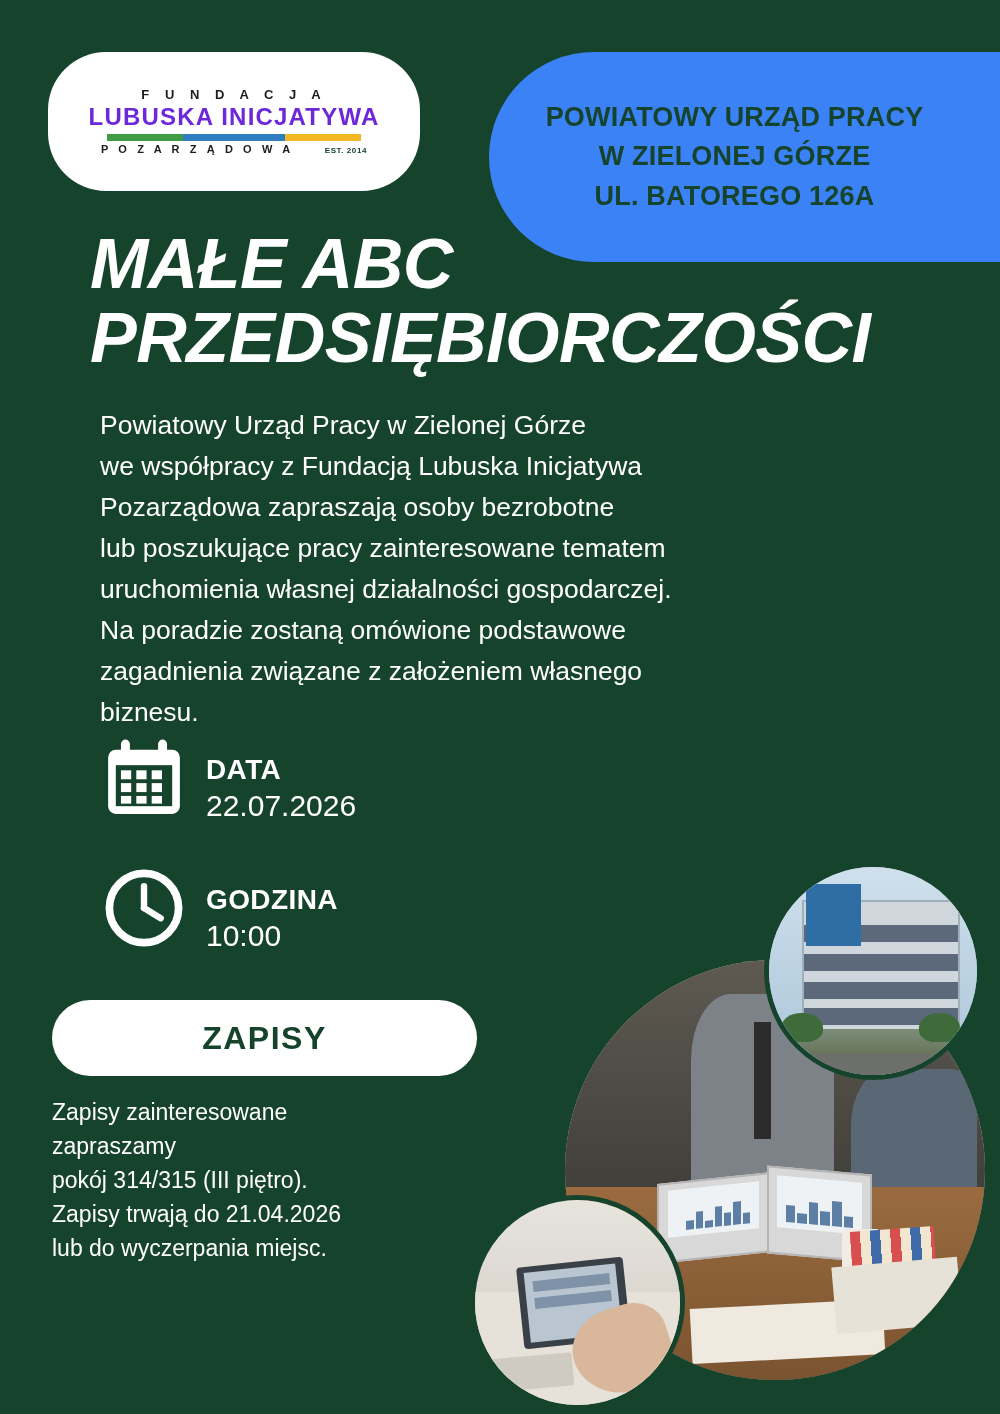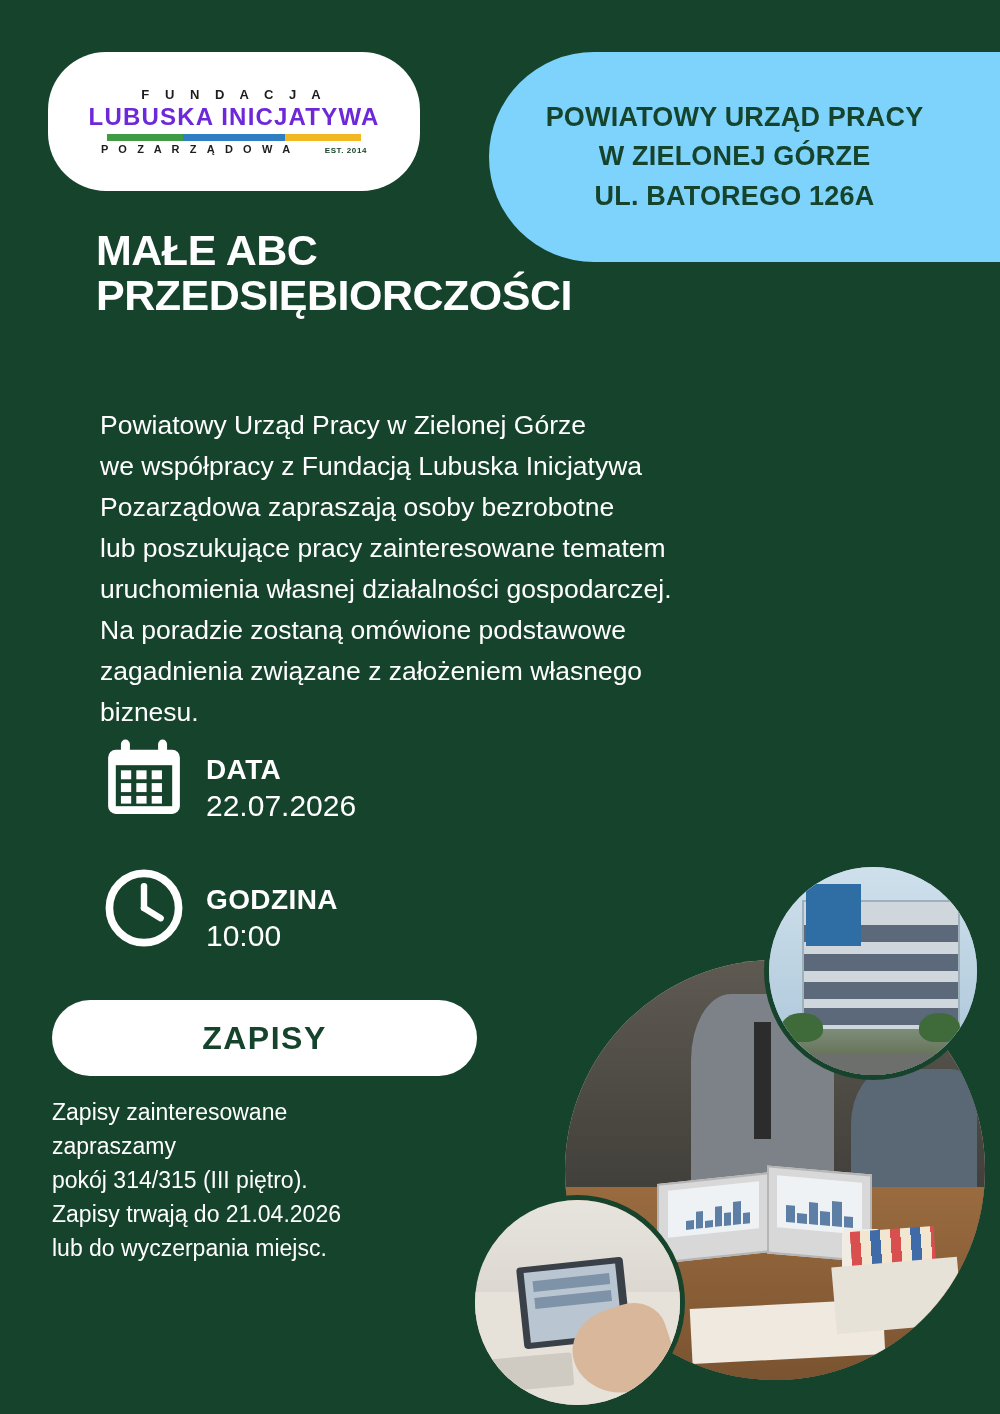--- a/index.html
+++ b/index.html
@@ -79,47 +79,48 @@
     font-weight: 700;
     margin-left: 4px;
   }
 
   .pup-pill {
     position: absolute;
     left: 489px;
     top: 52px;
     width: 511px;
     height: 210px;
-    background: #7dd3fc;
+    background: #3b82f6;
     border-radius: 105px 0 0 105px;
     display: flex;
     align-items: center;
     justify-content: center;
     padding-right: 20px;
     box-sizing: border-box;
   }
   .pup-text {
     color: #16432c;
     font-size: 27px;
     font-weight: 700;
     line-height: 1.45;
     text-align: center;
     letter-spacing: .2px;
   }
 
   
   .headline {
     position: absolute;
-    left: 96px;
+    left: 90px;
     top: 228px;
     width: 820px;
-    font-size: 43px;
+    font-size: 70px;
     font-weight: 800;
     line-height: 1.05;
     letter-spacing: -0.5px;
+    font-style: italic;
   }
   .headline div { white-space: nowrap; }
 
   
   .body-text {
     position: absolute;
     left: 100px;
     top: 405px;
     width: 800px;
     font-size: 26.5px;

